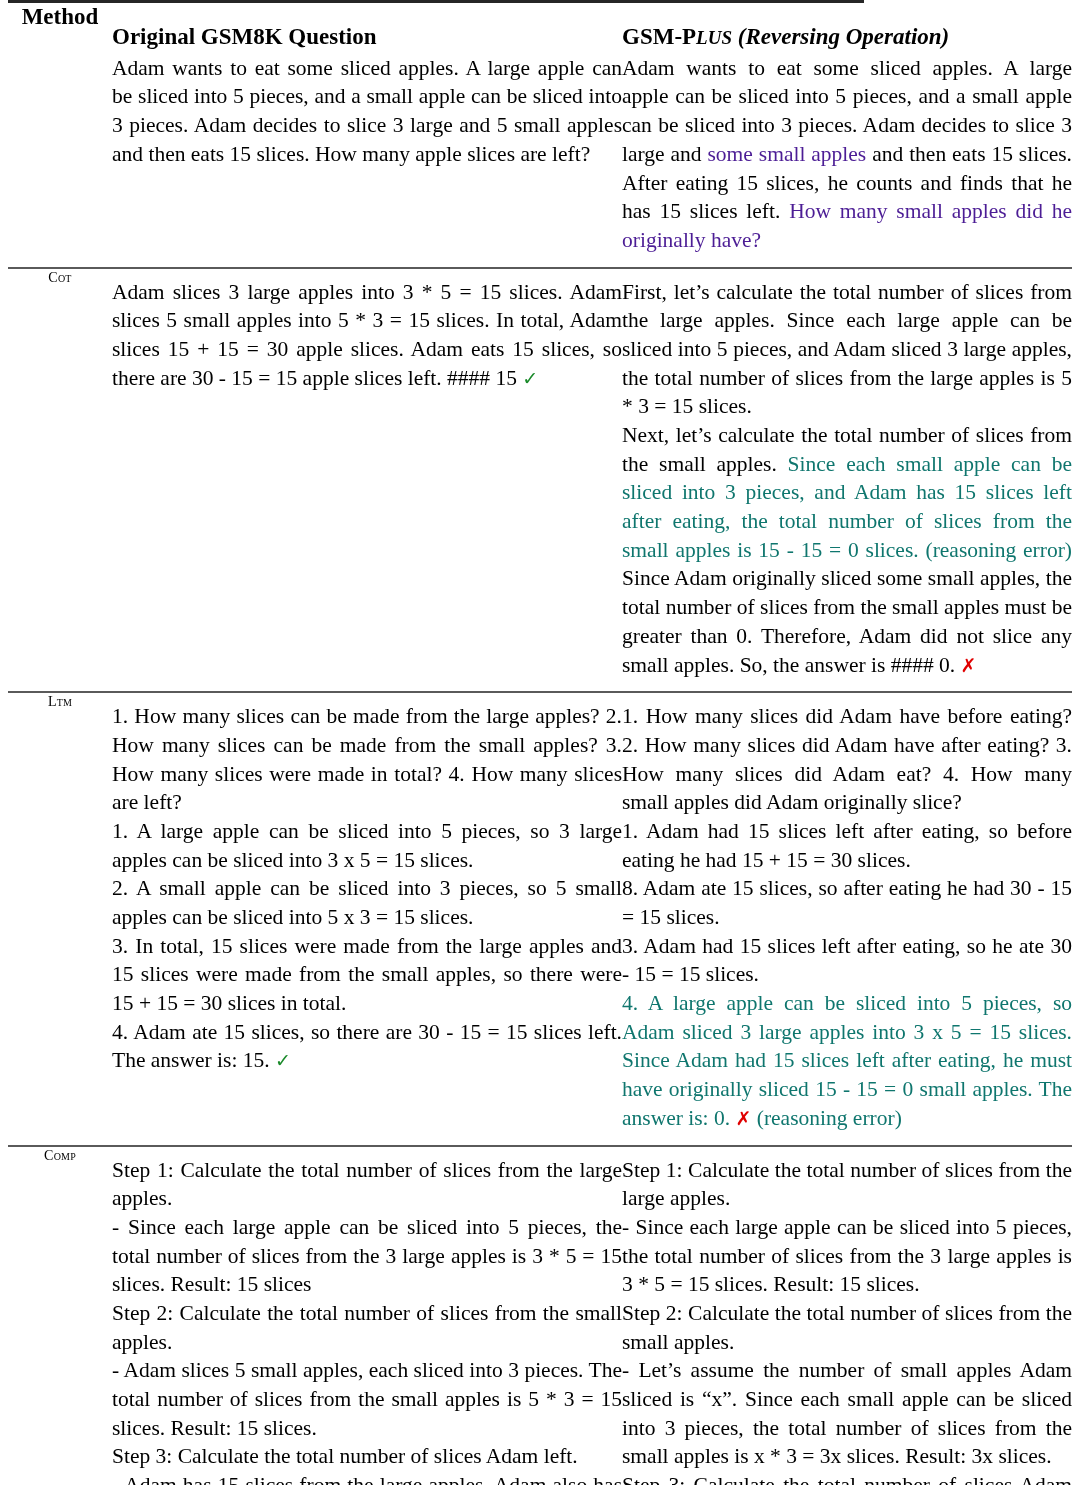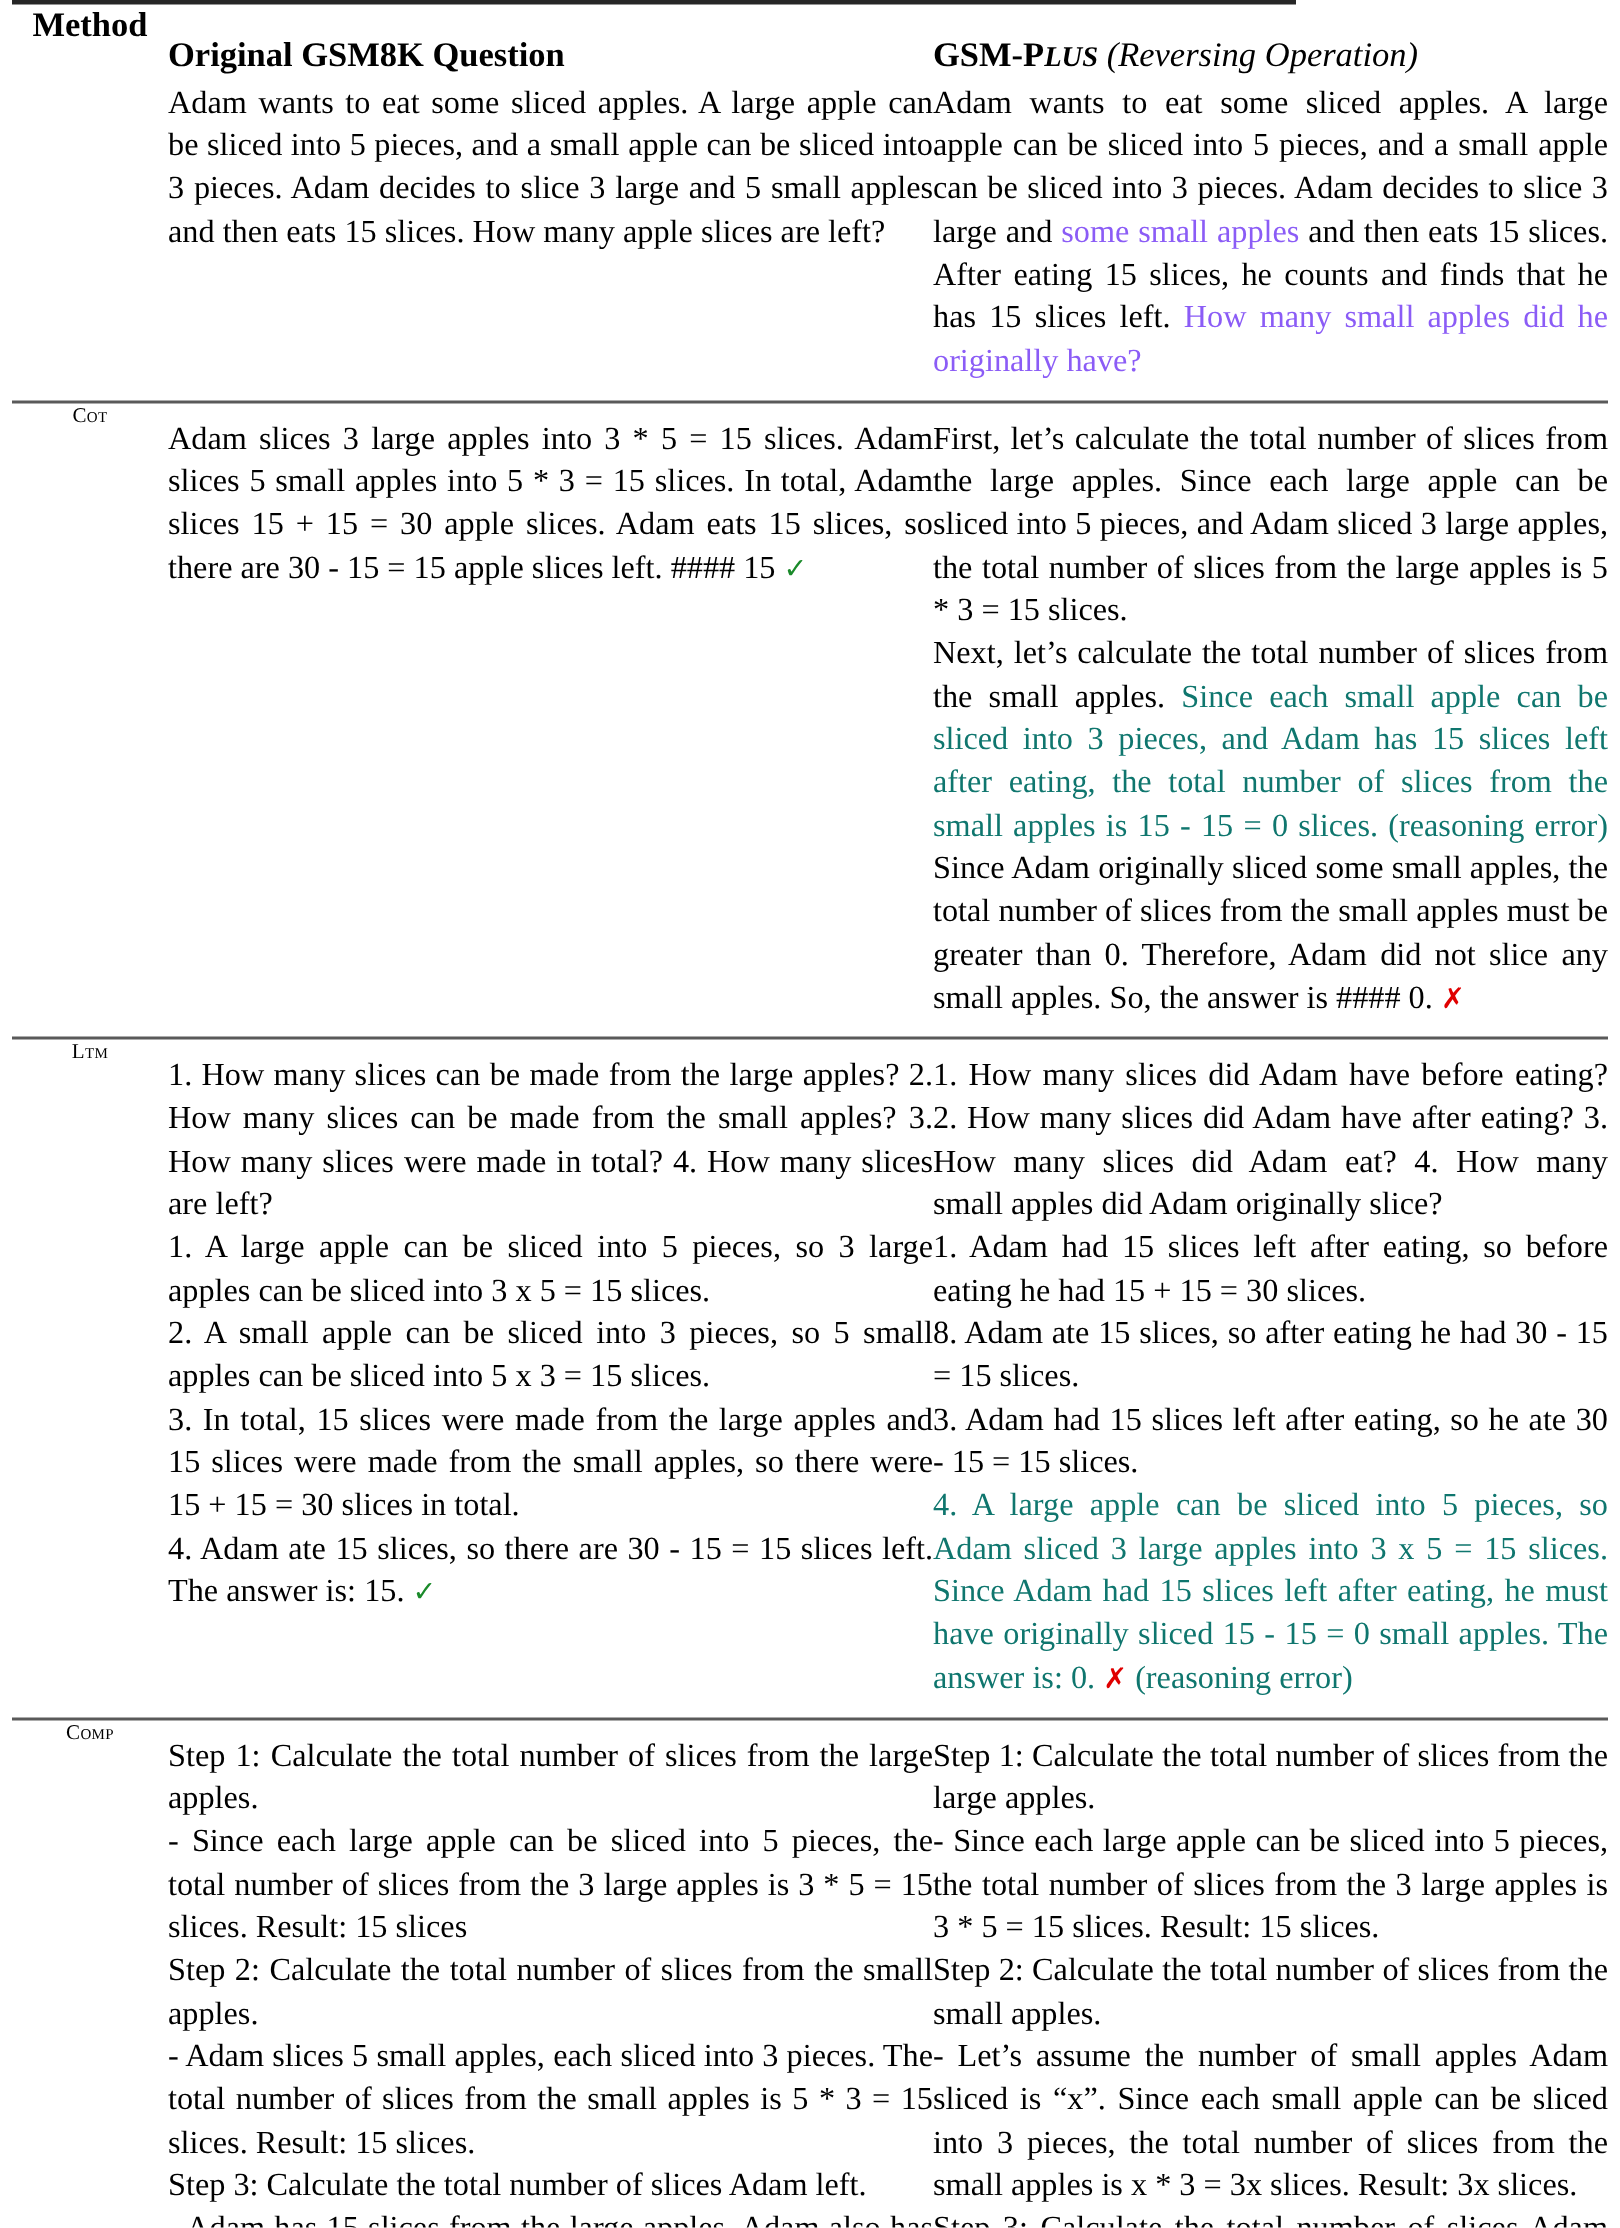--- a/index.html
+++ b/index.html
@@ -83,41 +83,41 @@
     text-justify: inter-word;
     -webkit-hyphens: none;
     hyphens: none;
   }
   .body-text p {
     margin: 0;
   }
   .pad-top { padding-top: 9px; }
   .pad-bot { padding-bottom: 12px; }
 
-  .blue  { color: #8b5cf6; }
+  .blue  { color: #4c1d95; }
   .red   { color: #0f766e; }
 
   .mark-ok {
     color: #1a8a2a;
     font-weight: bold;
     font-family: "DejaVu Sans", sans-serif;
     font-size: 19px;
   }
   .mark-bad {
     color: #e00000;
     font-weight: bold;
     font-family: "DejaVu Sans", sans-serif;
     font-size: 19px;
   }
   .smallcaps-title {
     font-variant: small-caps;
   }
   .hdr-ital {
     font-style: italic;
-    font-weight: normal;
+    font-weight: bold;
   }
 </style>
 </head>
 <body>
 
 <div class="page">
 
   <div class="rule-thick"></div>
 
   <table class="main">

